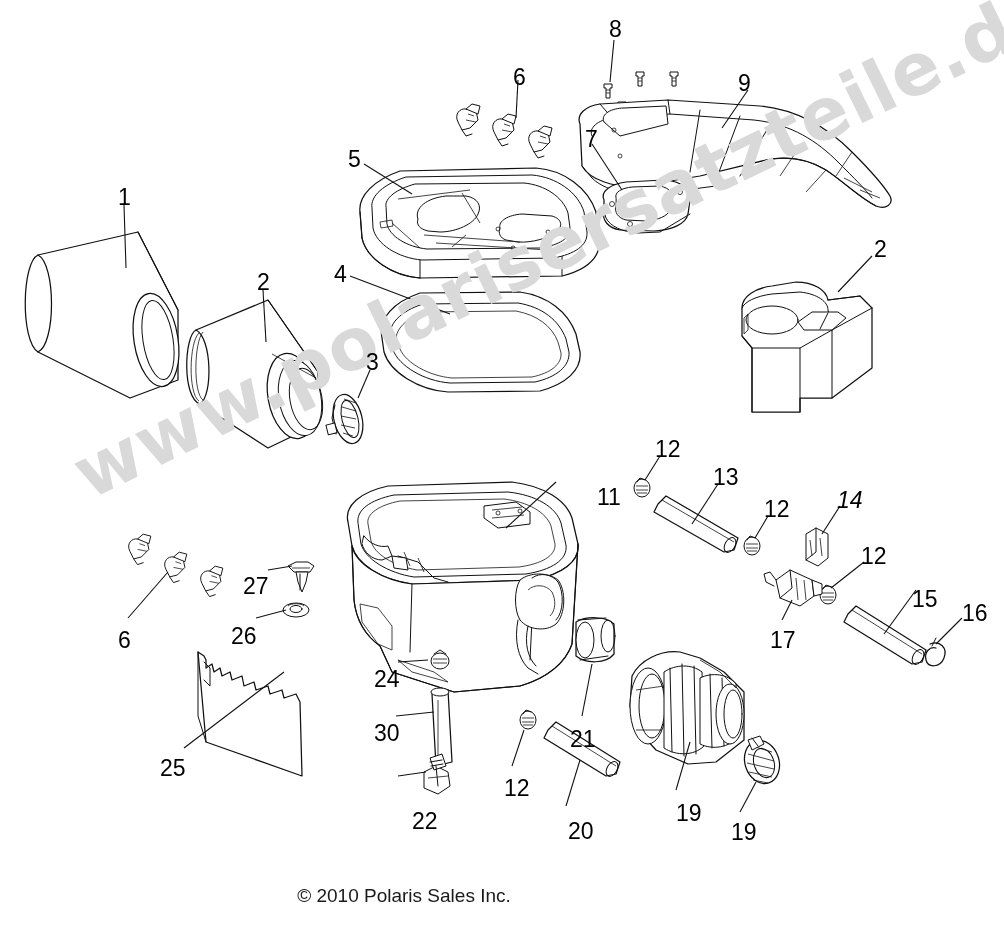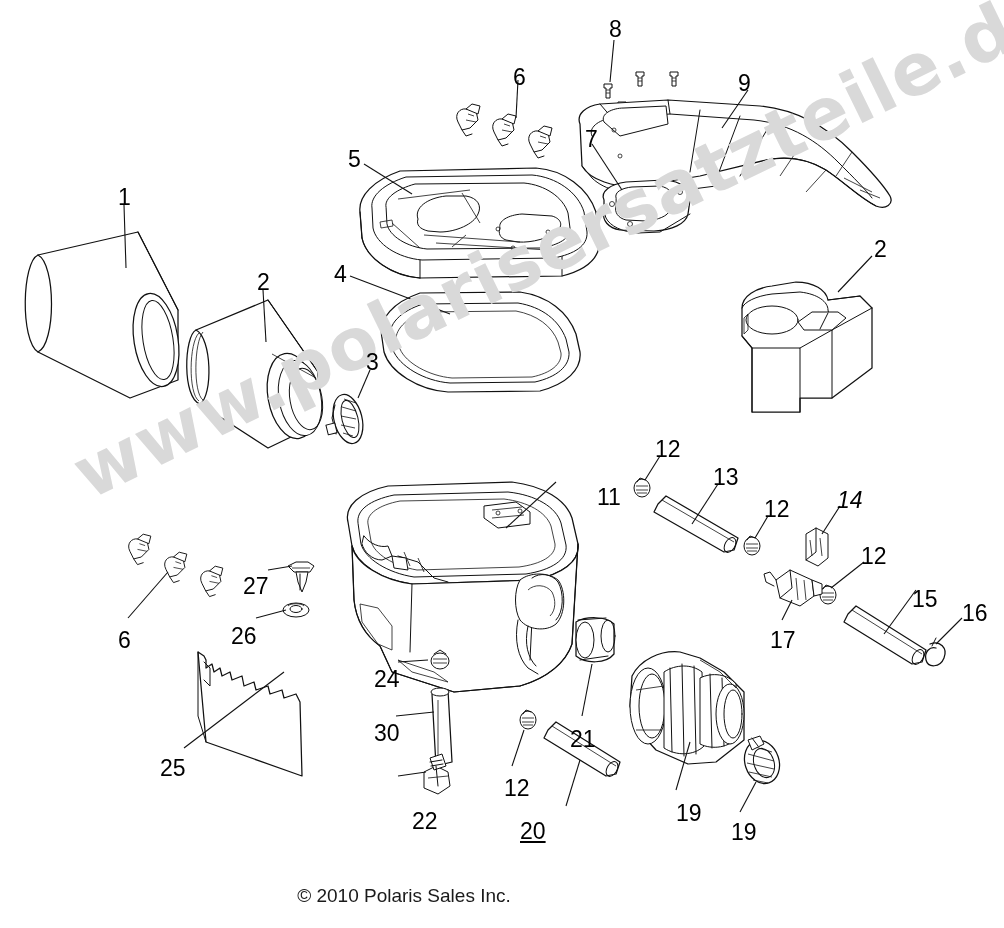--- a/index.html
+++ b/index.html
@@ -429,21 +429,21 @@
       <div class="lbl" style="left: 655px; top: 438px;">12</div>
       <div class="lbl" style="left: 713px; top: 466px;">13</div>
       <div class="lbl" style="left: 764px; top: 498px;">12</div>
       <div class="lbl" style="left: 837px; top: 489px; font-style: italic;">14</div>
       <div class="lbl" style="left: 861px; top: 545px;">12</div>
       <div class="lbl" style="left: 912px; top: 560px; margin-top: 28px;">15</div>
       <div class="lbl" style="left: 962px; top: 602px;">16</div>
       <div class="lbl" style="left: 770px; top: 629px;">17</div>
       <div class="lbl" style="left: 731px; top: 821px;">19</div>
       <div class="lbl" style="left: 668px; top: 802px; margin-left: 8px;">19</div>
-      <div class="lbl" style="left: 520px; top: 820px; text-decoration: underline;">20</div>
+      <div class="lbl" style="left: 568px; top: 820px;">20</div>
       <div class="lbl" style="left: 570px; top: 728px;">21</div>
       <div class="lbl" style="left: 504px; top: 777px;">12</div>
       <div class="lbl" style="left: 376px; top: 810px; margin-left: 36px;">22</div>
       <div class="lbl" style="left: 374px; top: 722px;">30</div>
       <div class="lbl" style="left: 374px; top: 668px;">24</div>
       <div class="lbl" style="left: 160px; top: 757px;">25</div>
       <div class="lbl" style="left: 231px; top: 625px; text-align: right;">26</div>
       <div class="lbl" style="left: 243px; top: 575px;">27</div>
       <div class="lbl" style="left: 118px; top: 629px;">6</div>
     </div>

